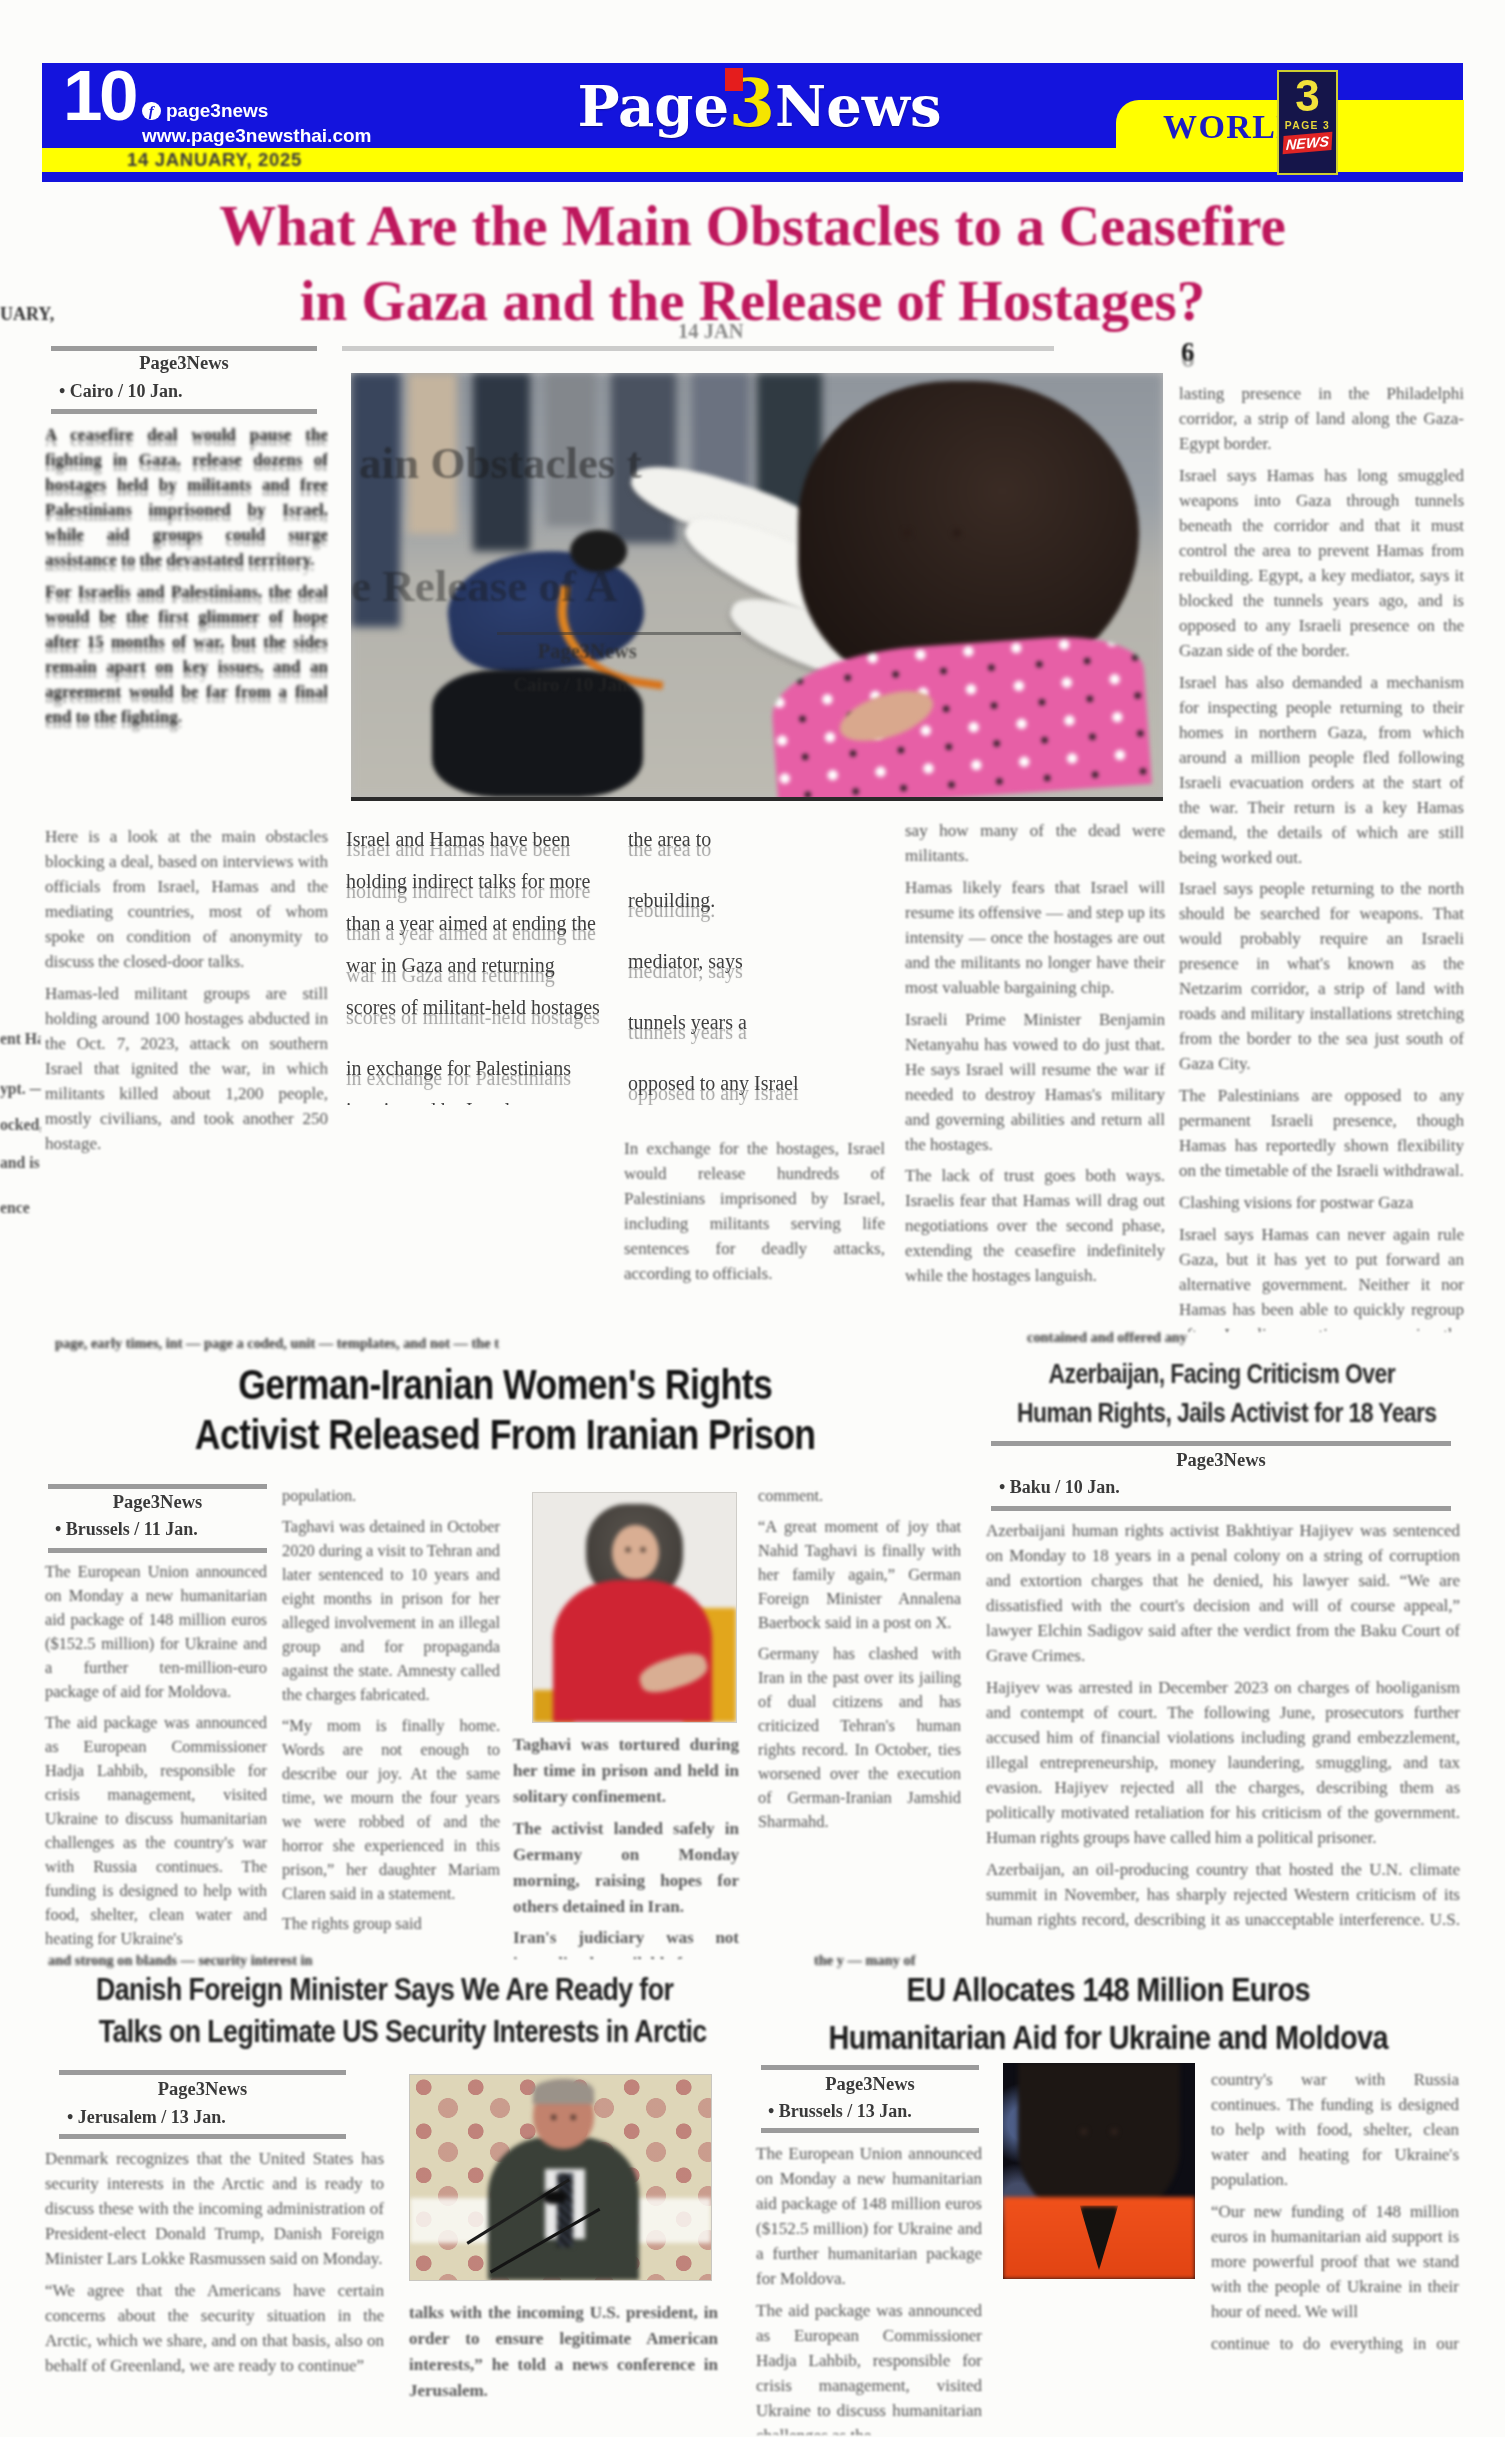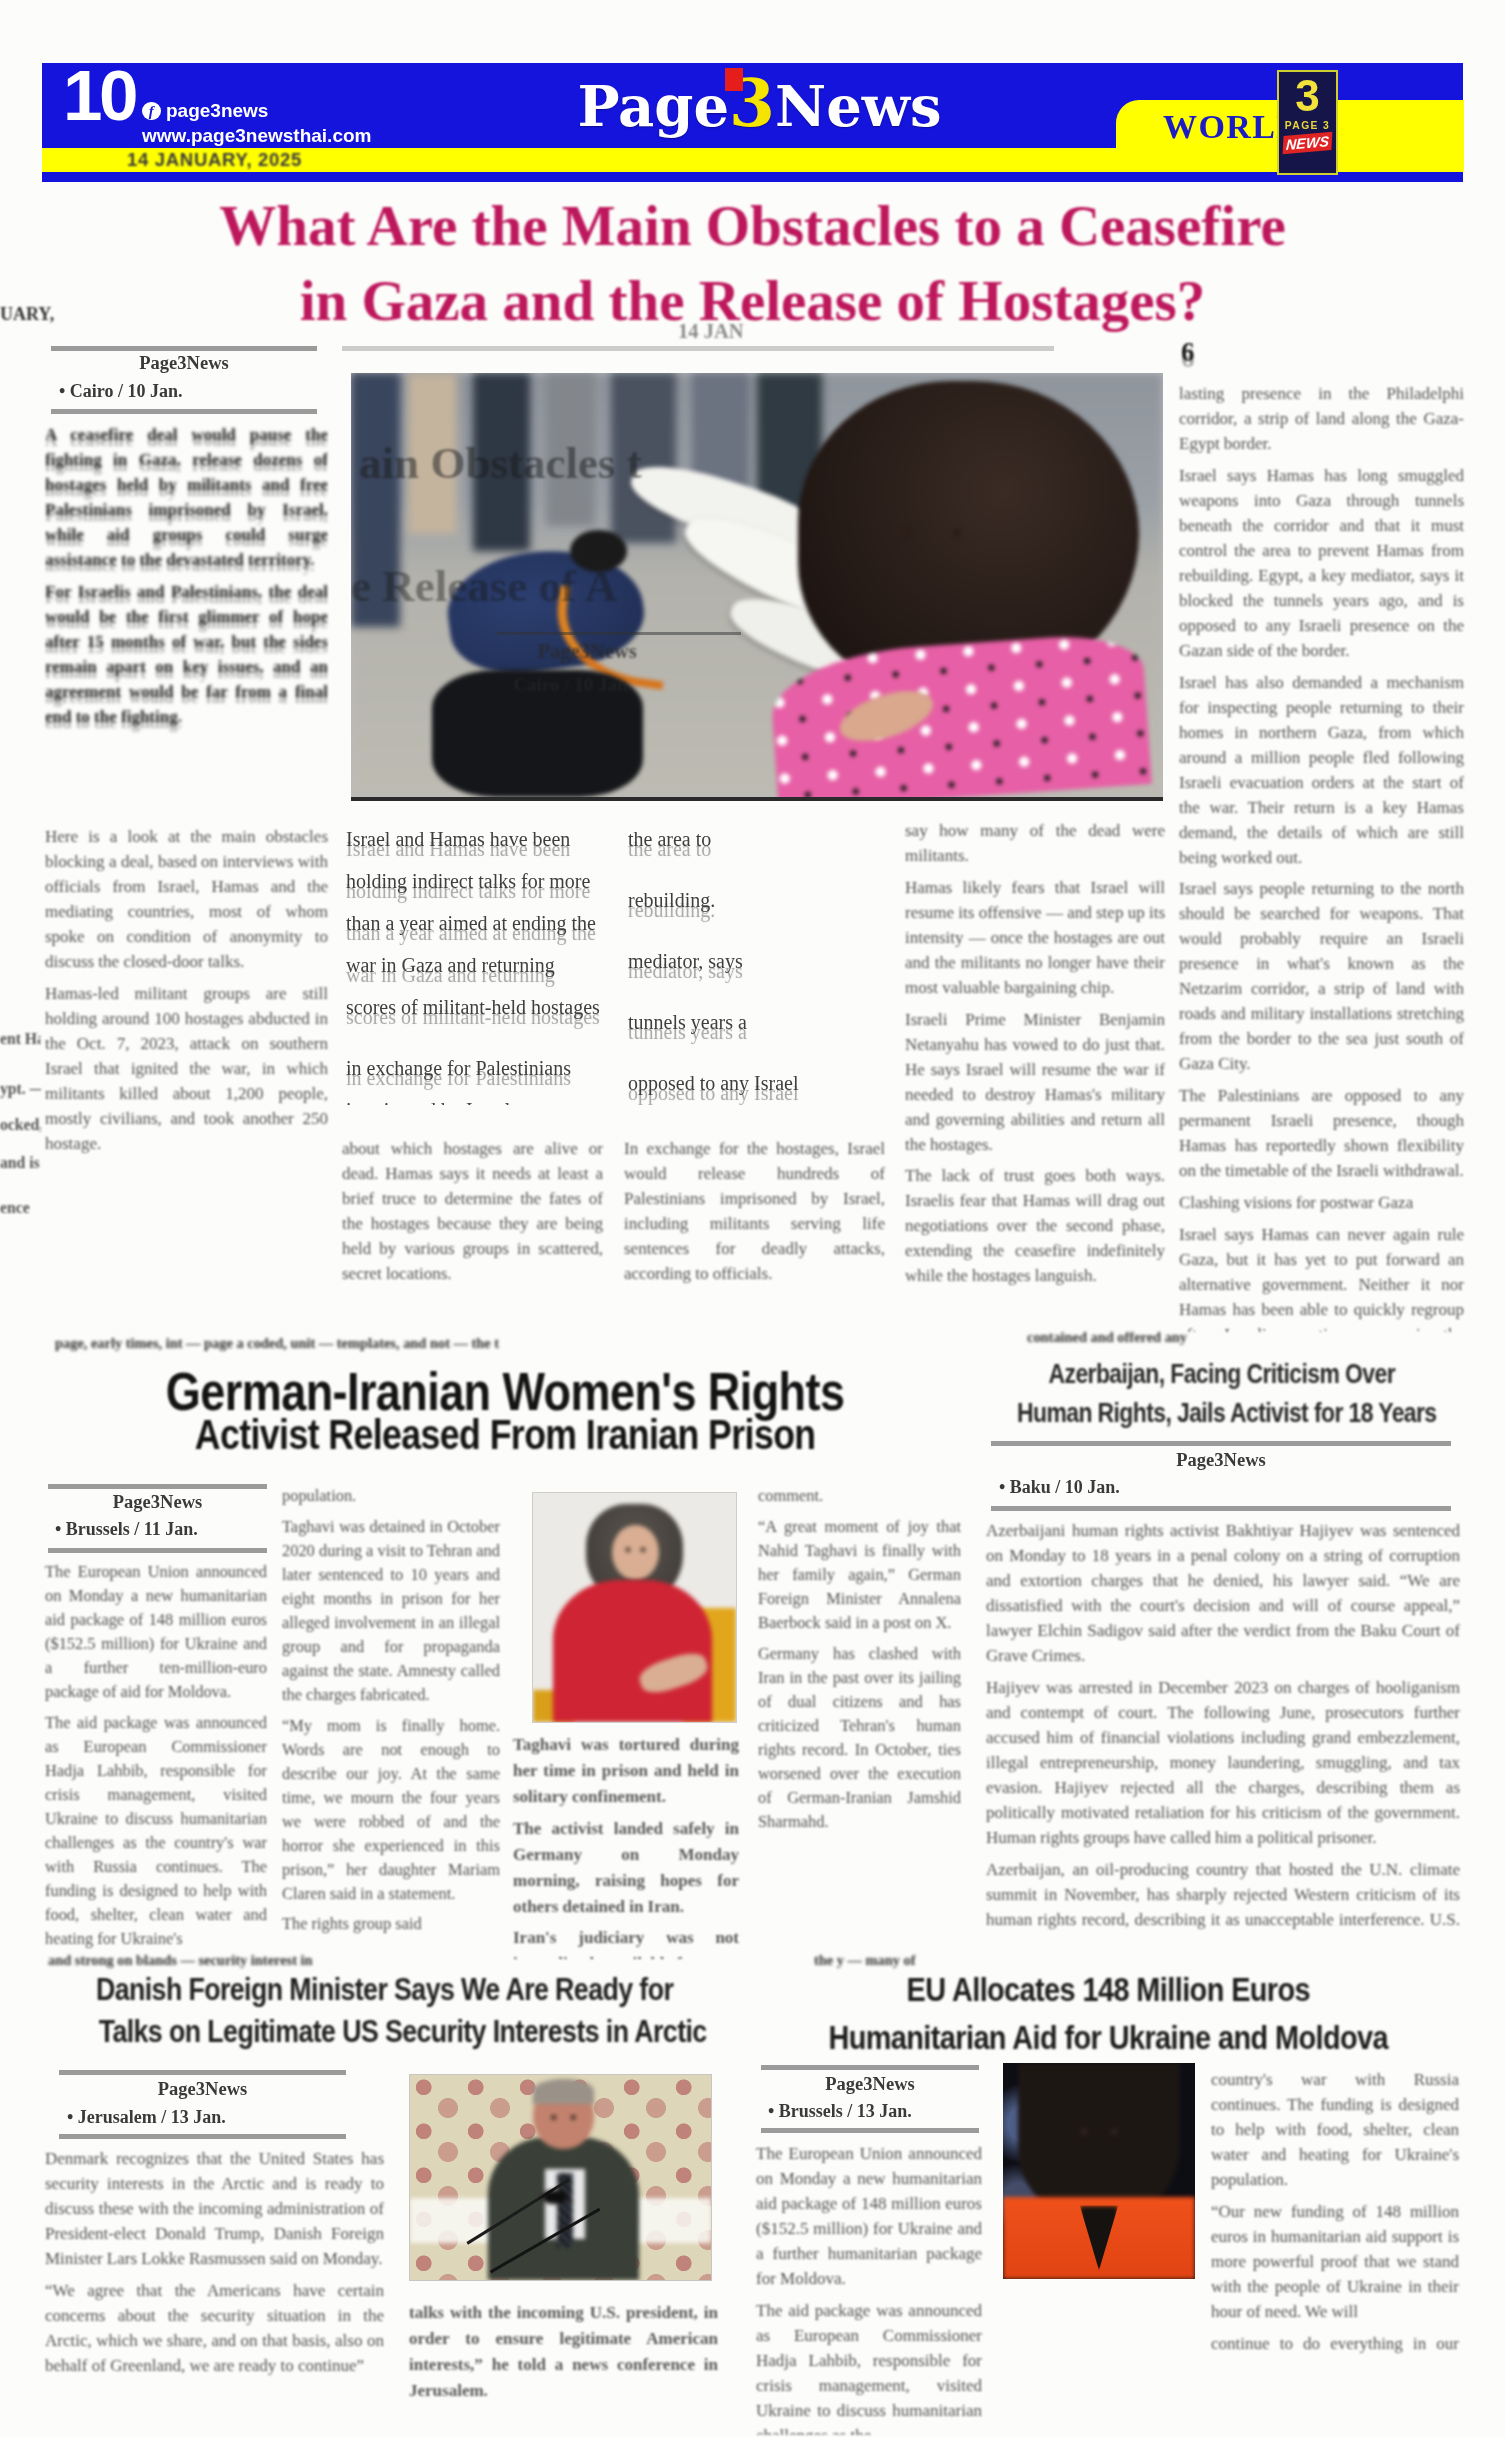--- a/index.html
+++ b/index.html
@@ -145,42 +145,39 @@
       <p>Israel says people returning to the north should be searched for weapons. That would probably require an Israeli presence in what's known as the Netzarim corridor, a strip of land with roads and military installations stretching from the border to the sea just south of Gaza City.</p>
       <p>The Palestinians are opposed to any permanent Israeli presence, though Hamas has reportedly shown flexibility on the timetable of the Israeli withdrawal.</p>
       <p>Clashing visions for postwar Gaza</p>
       <p>Israel says Hamas can never again rule Gaza, but it has yet to put forward an alternative government. Neither it nor Hamas has been able to quickly regroup after Israeli operations, even in the hardest-hit areas, and still contribute substantially.</p>
     </div>
 
   <div class="abs ghost" style="left:342px;top:818px;width:261px;height:287px;">
       <p>Israel and Hamas have been holding indirect talks for more than a year aimed at ending the war in Gaza and returning scores of militant-held hostages</p>
       <p>in exchange for Palestinians imprisoned by Israel.</p>
     </div>
-  <div class="abs body-text" style="left:342px;top:1136px;width:261px;height:196px;">
-      <p>about which hostages are alive or dead. Hamas says it needs at least a brief truce to determine the fates of the hostages because they are being held by various groups in scattered, secret locations.</p>
-    </div>
   <div class="abs ghost" style="left:624px;top:818px;width:261px;height:287px;">
       <p>the area to</p>
       <p>rebuilding.</p>
       <p>mediator, says</p>
       <p>tunnels  years  a</p>
       <p>opposed to any Israel</p>
     </div>
   <div class="abs body-text" style="left:624px;top:1136px;width:261px;height:196px;">
       <p>In exchange for the hostages, Israel would release hundreds of Palestinians imprisoned by Israel, including militants serving life sentences for deadly attacks, according to officials.</p>
     </div>
   <div class="abs body-text" style="left:905px;top:818px;width:260px;height:513px;">
       <p>say how many of the dead were militants.</p>
       <p>Hamas likely fears that Israel will resume its offensive — and step up its intensity — once the hostages are out and the militants no longer have their most valuable bargaining chip.</p>
       <p>Israeli Prime Minister Benjamin Netanyahu has vowed to do just that. He says Israel will resume the war if needed to destroy Hamas's military and governing abilities and return all the hostages.</p>
       <p>The lack of trust goes both ways. Israelis fear that Hamas will drag out negotiations over the second phase, extending the ceasefire indefinitely while the hostages languish.</p>
     </div>
 
   <div class="abs smudge-line" style="left:55px;top:1335px;width:890px;">page, early times, int — page a coded, unit — templates, and not — the t</div>
-  <div class="abs hl-sans" style="left:45px;top:1361px;width:920px;font-size:53px;"><span class="cond">German-Iranian Women's Rights</span></div>
+  <div class="abs hl-sans" style="left:45px;top:1361px;width:920px;font-size:42px;"><span class="cond">German-Iranian Women's Rights</span></div>
   <div class="abs hl-sans" style="left:45px;top:1411px;width:920px;font-size:42px;"><span class="cond">Activist Released From Iranian Prison</span></div>
 
   <div class="abs rule" style="left:48px;top:1484px;width:219px;"></div>
   <div class="abs byline" style="left:48px;top:1492px;width:219px;">Page3News</div>
   <div class="abs dateline" style="left:55px;top:1519px;">• Brussels / 11 Jan.</div>
   <div class="abs rule" style="left:48px;top:1548px;width:219px;"></div>
   <div class="abs body-text" style="left:45px;top:1560px;width:222px;height:398px;font-size:16.4px;line-height:24px;">
       <p>The European Union announced on Monday a new humanitarian aid package of 148 million euros ($152.5 million) for Ukraine and a further ten-million-euro package of aid for Moldova.</p>
       <p>The aid package was announced as European Commissioner Hadja Lahbib, responsible for crisis management, visited Ukraine to discuss humanitarian challenges as the country's war with Russia continues. The funding is designed to help with food, shelter, clean water and heating for Ukraine's</p>
     </div>

